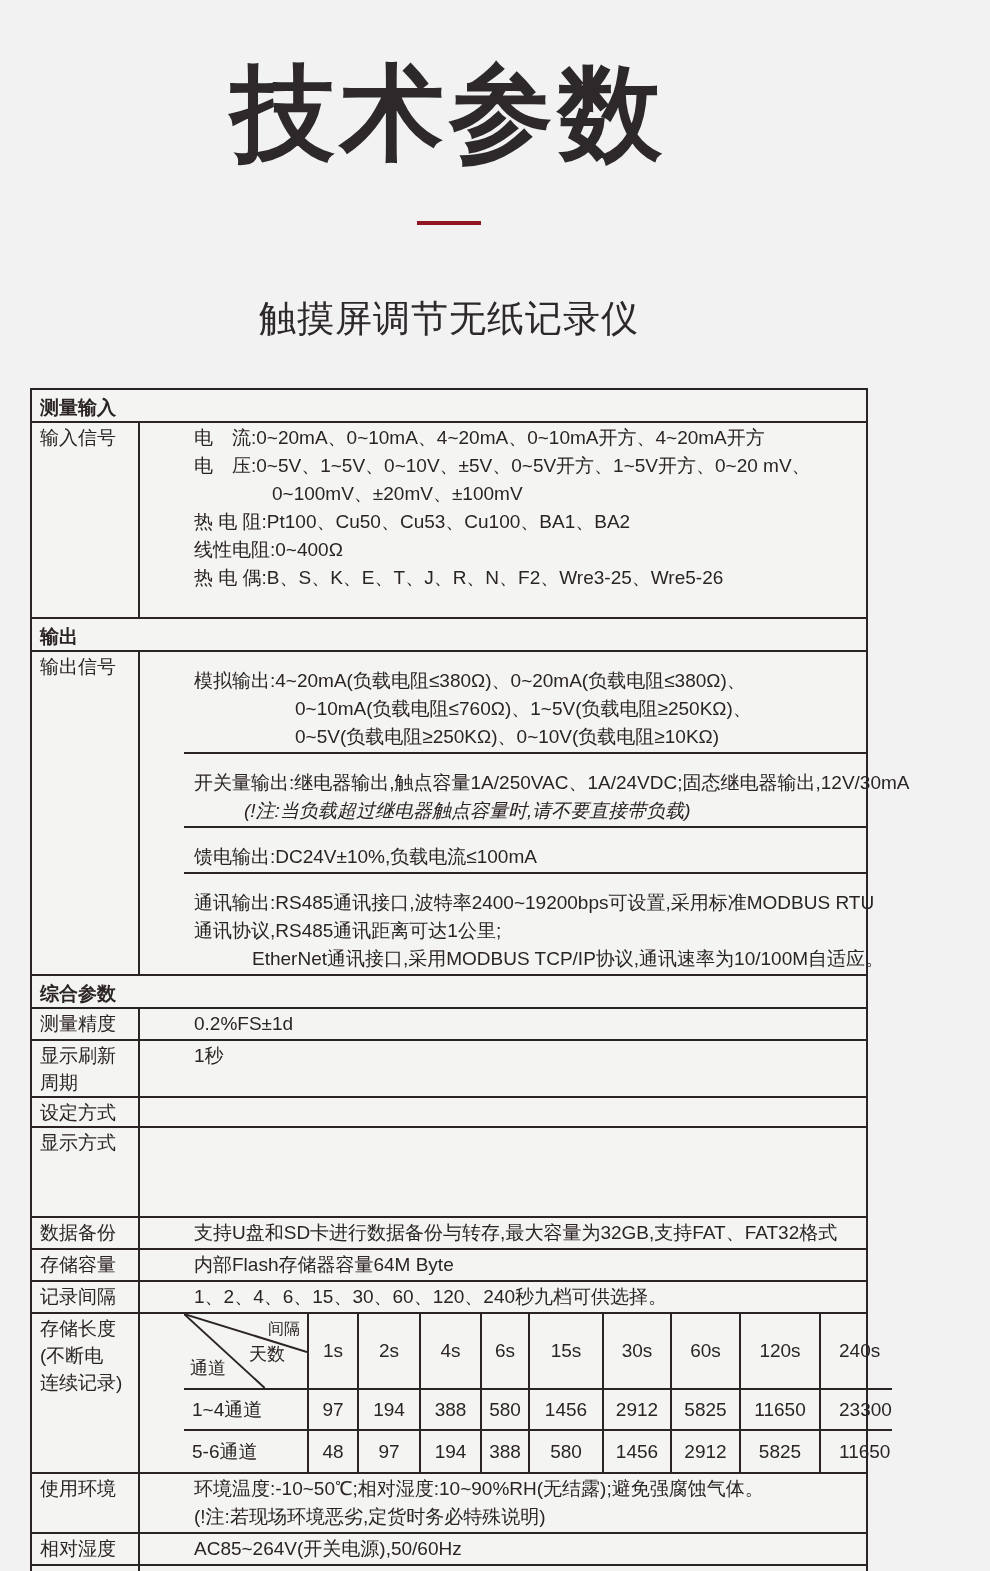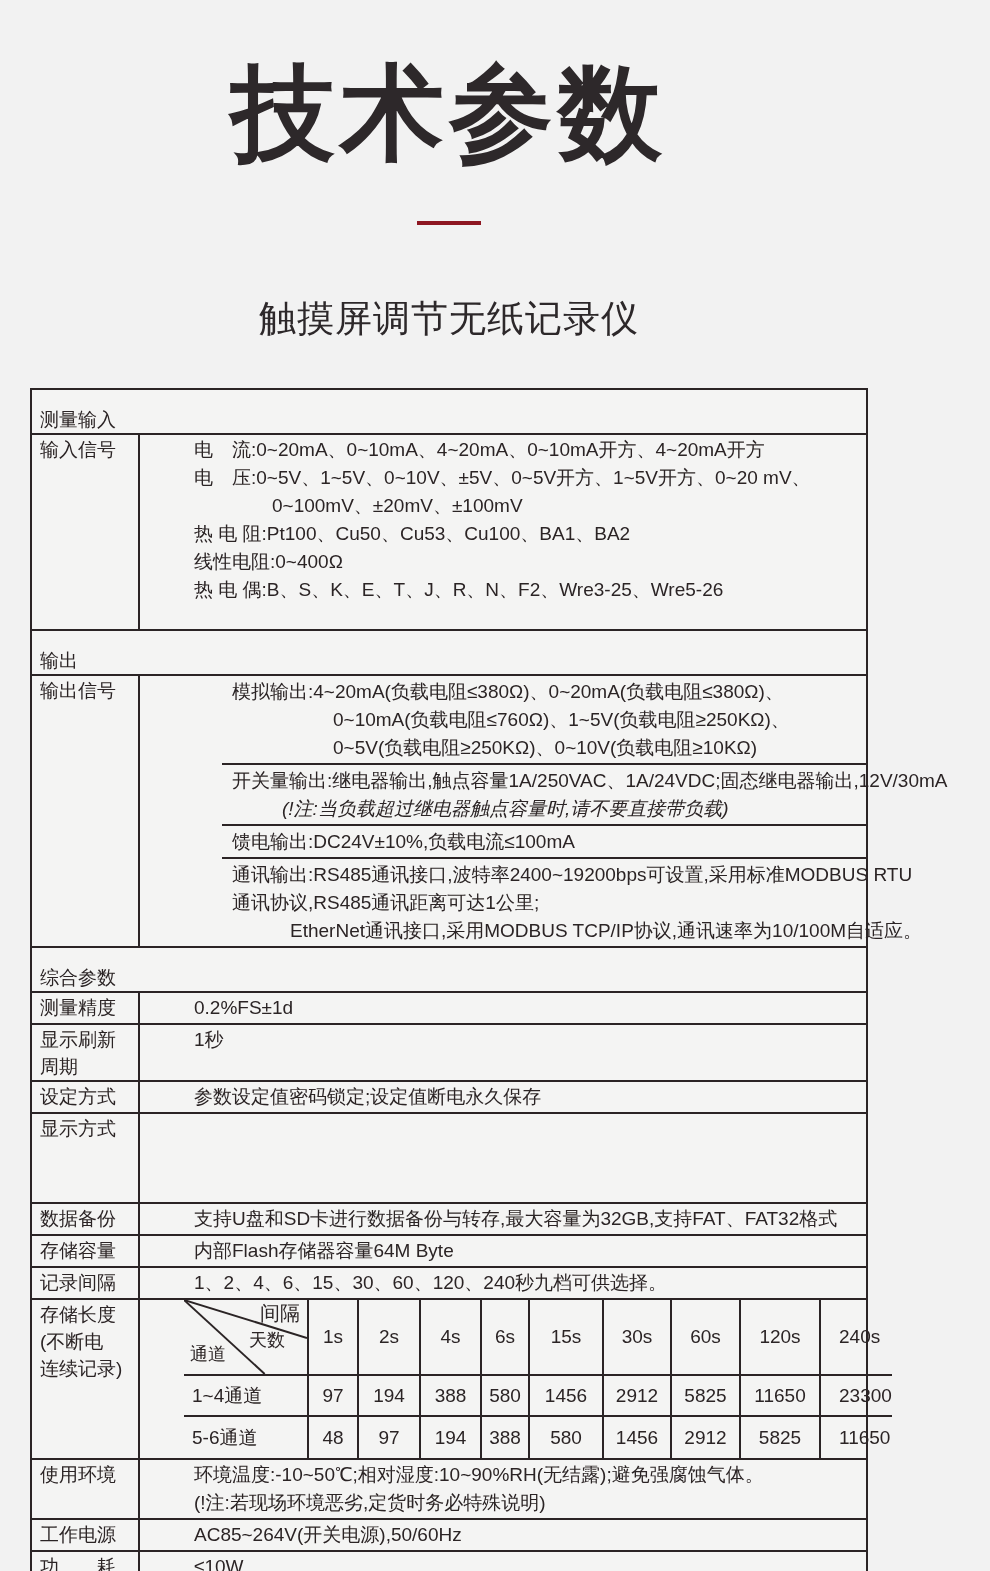--- a/index.html
+++ b/index.html
@@ -40,21 +40,21 @@
   }
 
   .spec-table{
     margin:47px 30px 0;
     border:2px solid var(--ink);
     background:var(--cellbg);
     font-size:19px;
   }
   .row{display:flex;align-items:stretch;}
   .row + .row{border-top:2px solid var(--ink);gap:44px;}
-  .row.section{display:block;padding:16px 8px 0;min-height:28px;line-height:27px;font-weight:400;}
+  .row.section{display:block;padding:4px 8px 0;min-height:28px;line-height:27px;font-weight:700;}
   .cell-label{
     width:108px;flex:0 0 108px;
     border-right:2px solid var(--ink);
     padding:1px 6px 0 8px;
     line-height:27px;
     font-weight:500;
   }
   .cell-content{
     flex:1 1 auto;min-width:0;
     padding:1px 4px 1px 10px;
@@ -66,21 +66,21 @@
   .ind-note{padding-left:50px;font-style:italic;}
   .ind-ether{padding-left:58px;}
 
   .min-input{min-height:196px;}
   .min-refresh{min-height:52px;}
   .min-display{min-height:90px;}
   .min-env{min-height:60px;}
 
   
   .subrows{flex:1 1 auto;min-width:0;display:flex;flex-direction:column;}
-  .subrow{padding:2px 4px 1px 10px;line-height:28px;margin-left:38px;}
+  .subrow{padding:15px 4px 1px 10px;line-height:28px;}
   .subrow + .subrow{border-top:2px solid var(--ink);}
   .sub-analog{min-height:85px;}
   .sub-switch{min-height:56px;}
   .sub-feed{min-height:28px;}
   .sub-comm{min-height:86px;}
 
   
   .storage-grid{
     flex:1 1 auto;min-width:0;
     display:grid;
@@ -92,21 +92,21 @@
     border-bottom:2px solid var(--ink);
     display:flex;align-items:center;justify-content:center;
     line-height:24px;
   }
   .sg-cell.no-r{border-right:none;}
   .sg-cell.no-b{border-bottom:none;}
   .sg-cell.chan{justify-content:flex-start;padding-left:8px;}
   .sg-cell.left{justify-content:flex-start;padding-left:18px;}
   .diag-cell{position:relative;padding:0;}
   .diag-cell svg{position:absolute;inset:0;width:100%;height:100%;}
-  .diag-interval{position:absolute;top:3px;right:7px;font-size:20px;font-family:Liberation Mono, monospace;}
+  .diag-interval{position:absolute;top:3px;right:7px;font-size:16px;}
   .diag-days{position:absolute;top:28px;right:22px;font-size:18px;}
   .diag-channel{position:absolute;bottom:8px;left:6px;font-size:18px;}
 </style>
 </head>
 <body>
 
 <div class="page">
 
   <h1 class="big-title">技术参数</h1>
   <div class="title-divider"></div>
@@ -166,21 +166,20 @@
       <div class="cell-content">0.2%FS±1d</div>
     </div>
 
     <div class="row min-refresh">
       <div class="cell-label">显示刷新周期</div>
       <div class="cell-content">1秒</div>
     </div>
 
     <div class="row">
       <div class="cell-label">设定方式</div>
-      <div class="cell-content">参数设定值密码锁定;设定值断电永久保存</div>
     </div>
 
     <div class="row min-display">
       <div class="cell-label">显示方式</div>
     </div>
 
     <div class="row">
       <div class="cell-label">数据备份</div>
       <div class="cell-content">支持U盘和SD卡进行数据备份与转存,最大容量为32GB,支持FAT、FAT32格式</div>
     </div>
@@ -248,21 +247,21 @@
 
     <div class="row min-env">
       <div class="cell-label">使用环境</div>
       <div class="cell-content">
         <div class="line">环境温度:-10~50℃;相对湿度:10~90%RH(无结露);避免强腐蚀气体。</div>
         <div class="line">(!注:若现场环境恶劣,定货时务必特殊说明)</div>
       </div>
     </div>
 
     <div class="row">
-      <div class="cell-label">工作电源</div>
+      <div class="cell-label">相对湿度</div>
       <div class="cell-content">AC85~264V(开关电源),50/60Hz</div>
     </div>
 
     <div class="row">
       <div class="cell-label">功　　耗</div>
       <div class="cell-content">≤10W</div>
     </div>
 
   </div>
 </div>

